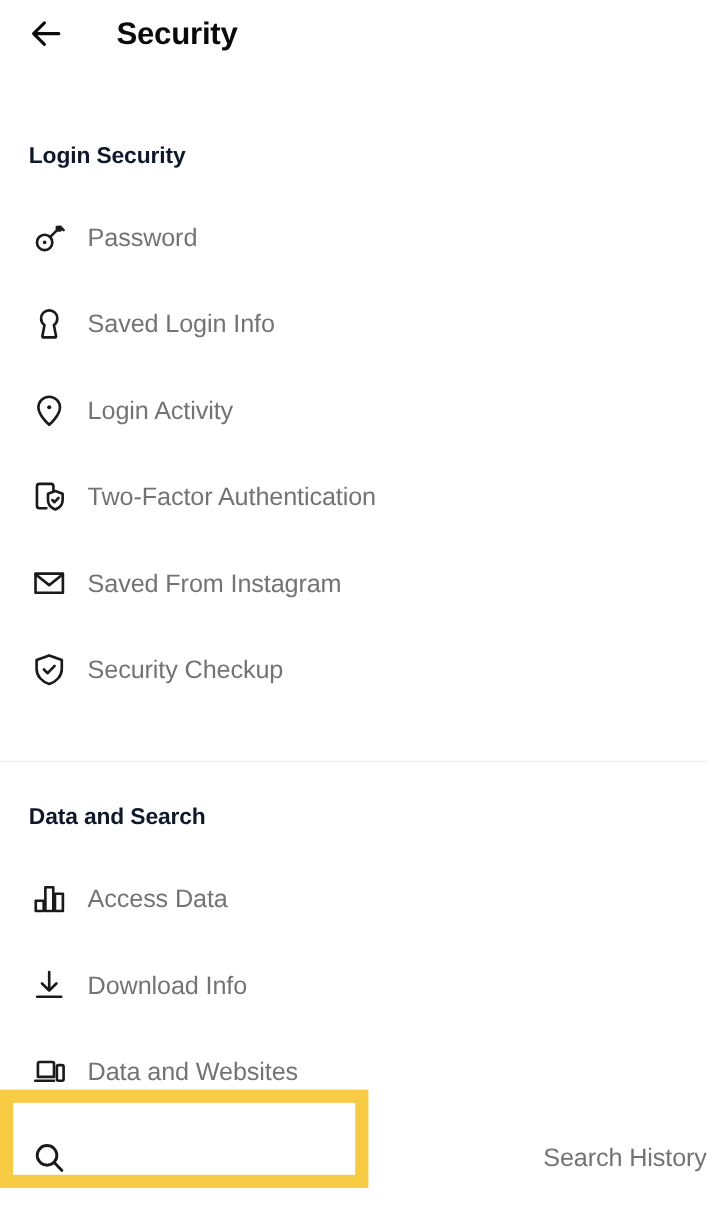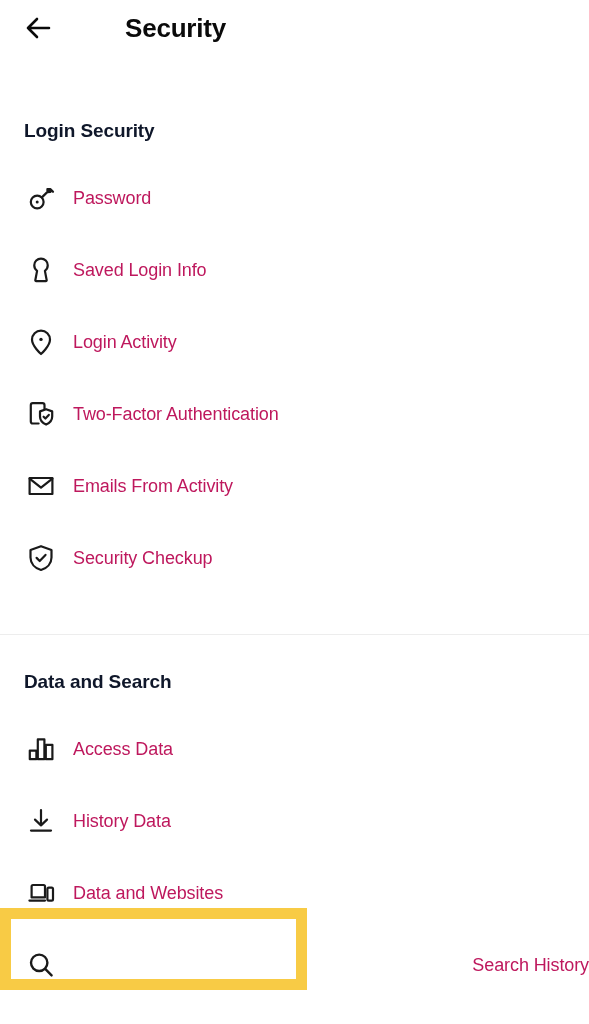--- a/index.html
+++ b/index.html
@@ -31,21 +31,21 @@
     align-items: center;
     justify-content: flex-start;
     cursor: pointer;
   }
   .back-btn svg { display: block; }
   .page-title {
     font-size: 26px;
     font-weight: bold;
     letter-spacing: -0.2px;
     color: #0a0a0a;
-    margin-left: 59px;
+    margin-left: 31px;
     line-height: 1;
     text-align: center;
   }
 
   
   .section { padding-top: 0; }
   .section-title {
     font-size: 19px;
     font-weight: bold;
     color: #0f172a;
@@ -79,22 +79,22 @@
     width: 34px;
     height: 34px;
     flex: 0 0 34px;
     display: flex;
     align-items: center;
     justify-content: center;
     color: #1a1a1a;
   }
   .row-icon svg { display: block; }
   .row-label {
-    font-size: 18px;
-    color: #be185d;
+    font-size: 21px;
+    color: #737373;
     margin-left: 15px;
     letter-spacing: -0.1px;
     line-height: 1;
   }
 
   
   .row.highlighted {
     position: relative;
     justify-content: space-between;
   }
@@ -168,21 +168,21 @@
       <span class="row-label">Two-Factor Authentication</span>
     </div>
 
     <div class="row">
       <span class="row-icon">
         <svg width="30" height="30" viewBox="0 0 30 30" fill="none">
           <rect x="3.6" y="7" width="22.8" height="16" stroke="#1a1a1a" stroke-width="2.2" stroke-linejoin="round"></rect>
           <path d="M3.6 7.6L15 16.6L26.4 7.6" stroke="#1a1a1a" stroke-width="2.2" stroke-linecap="round" stroke-linejoin="round"></path>
         </svg>
       </span>
-      <span class="row-label">Emails From Activity</span>
+      <span class="row-label">Saved From Instagram</span>
     </div>
 
     <div class="row">
       <span class="row-icon">
         <svg width="30" height="30" viewBox="0 0 30 30" fill="none">
           <path d="M15 3.2L25.5 7V14.4C25.5 20.3 21.1 25.1 15 27C8.9 25.1 4.5 20.3 4.5 14.4V7L15 3.2Z" stroke="#1a1a1a" stroke-width="2.2" stroke-linejoin="round"></path>
           <path d="M10.6 14.9L13.7 18L19.5 11.9" stroke="#1a1a1a" stroke-width="2.2" stroke-linecap="round" stroke-linejoin="round"></path>
         </svg>
       </span>
       <span class="row-label">Security Checkup</span>
@@ -209,21 +209,21 @@
       <span class="row-label">Access Data</span>
     </div>
 
     <div class="row">
       <span class="row-icon">
         <svg width="30" height="30" viewBox="0 0 30 30" fill="none">
           <path d="M15 4V19.4M15 19.4L9 13.6M15 19.4L21 13.6" stroke="#1a1a1a" stroke-width="2.2" stroke-linecap="round" stroke-linejoin="round"></path>
           <path d="M5 24.6H25" stroke="#1a1a1a" stroke-width="2.2" stroke-linecap="round"></path>
         </svg>
       </span>
-      <span class="row-label">History Data</span>
+      <span class="row-label">Download Info</span>
     </div>
 
     <div class="row">
       <span class="row-icon">
         <svg width="30" height="30" viewBox="0 0 30 30" fill="none">
           <path d="M5.6 8.4C5.6 7.6 6.2 7 7 7H17.6C18.4 7 19 7.6 19 8.4V19.4H5.6V8.4Z" stroke="#1a1a1a" stroke-width="2.2" stroke-linejoin="round"></path>
           <path d="M3.4 22.6H19" stroke="#1a1a1a" stroke-width="2.2" stroke-linecap="round"></path>
           <rect x="21.4" y="9.6" width="5.6" height="13" rx="1.4" stroke="#1a1a1a" stroke-width="2.2" stroke-linejoin="round"></rect>
         </svg>
       </span>

